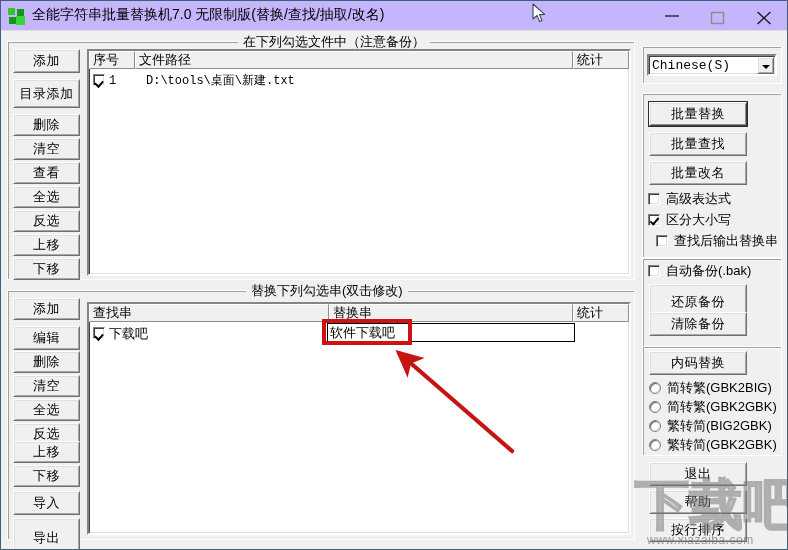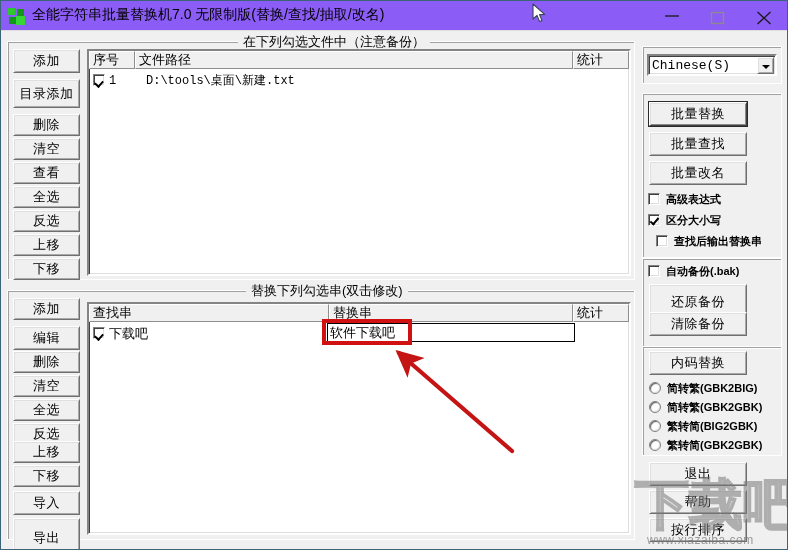--- a/index.html
+++ b/index.html
@@ -15,21 +15,21 @@
   #app-window {
     position: absolute; left: 0; top: 0;
     width: 788px; height: 550px;
     background: #f0f0f0;
     border: 1px solid #3c6478;
     overflow: hidden;
   }
   #titlebar {
     position: absolute; left: 0; top: 0;
     width: 786px; height: 30px;
-    background: #8b5cf6;
+    background: #c4b5fd;
     border-bottom: 1px solid #dedede;
   }
   #app-icon {
     position: absolute; left: 7px; top: 7px;
     width: 17px; height: 17px;
   }
   #app-icon i {
     position: absolute; display: block; background: #18a018;
   }
   #app-icon i.a { left: 0;  top: 0;  width: 7px; height: 7px; background:#2ec72e;}
@@ -188,21 +188,21 @@
     transform: rotate(40deg);
   }
   .rad-box {
     position: relative; display: inline-block;
     width: 12px; height: 12px; margin-right: 6px; flex: none;
     border-radius: 50%;
     background: #ffffff;
     border: 1px solid #808080;
     box-shadow: inset 1px 1px 1px #606060, inset -1px -1px 0 #e8e8e8;
   }
-  .chk-label, .rad-label { font-size:11px;font-weight:bold; }
+  .chk-label, .rad-label { font-size:13px; }
 
   
   #red-rect {
     position: absolute;
     border: 4px solid #cf1111;
     pointer-events: none;
   }
   #red-arrow { position: absolute; left: 380px; top: 340px; width: 150px; height: 120px; pointer-events:none; }
 
   

